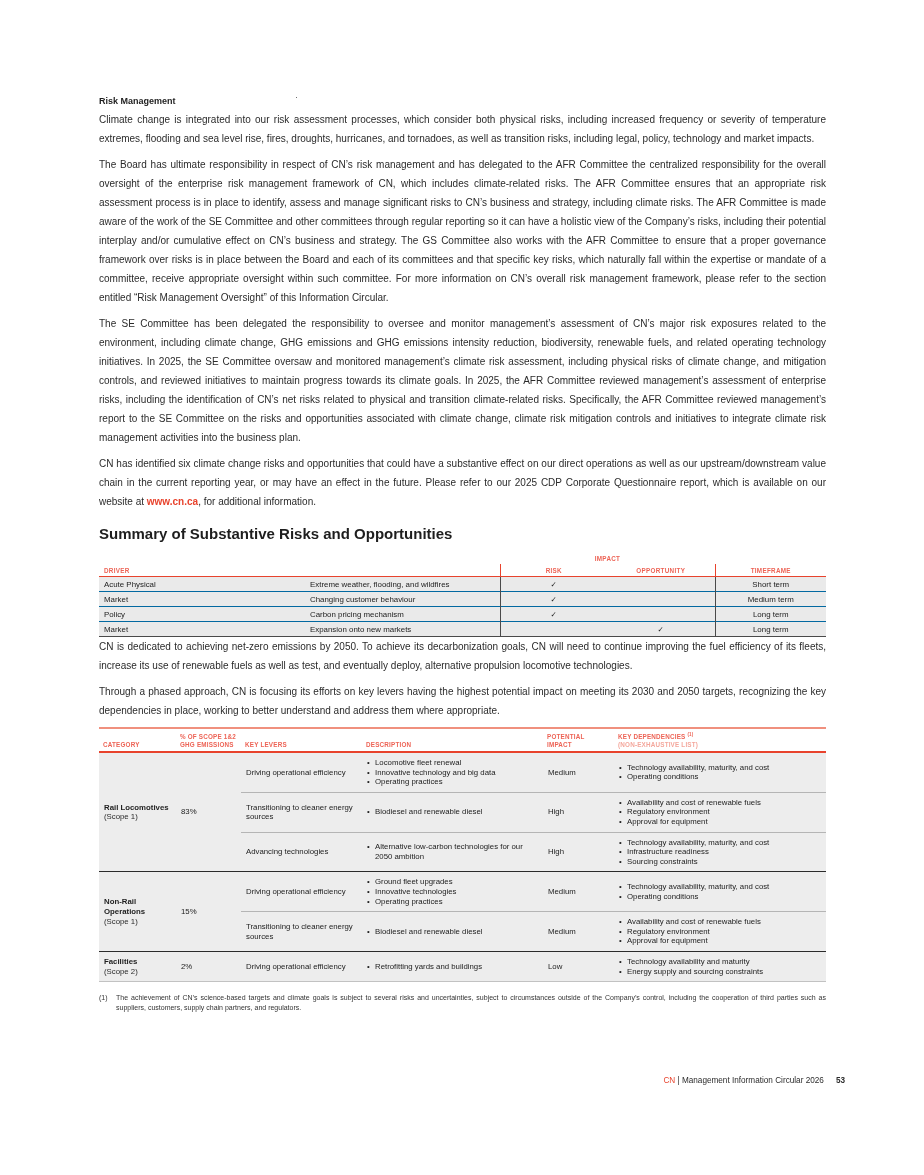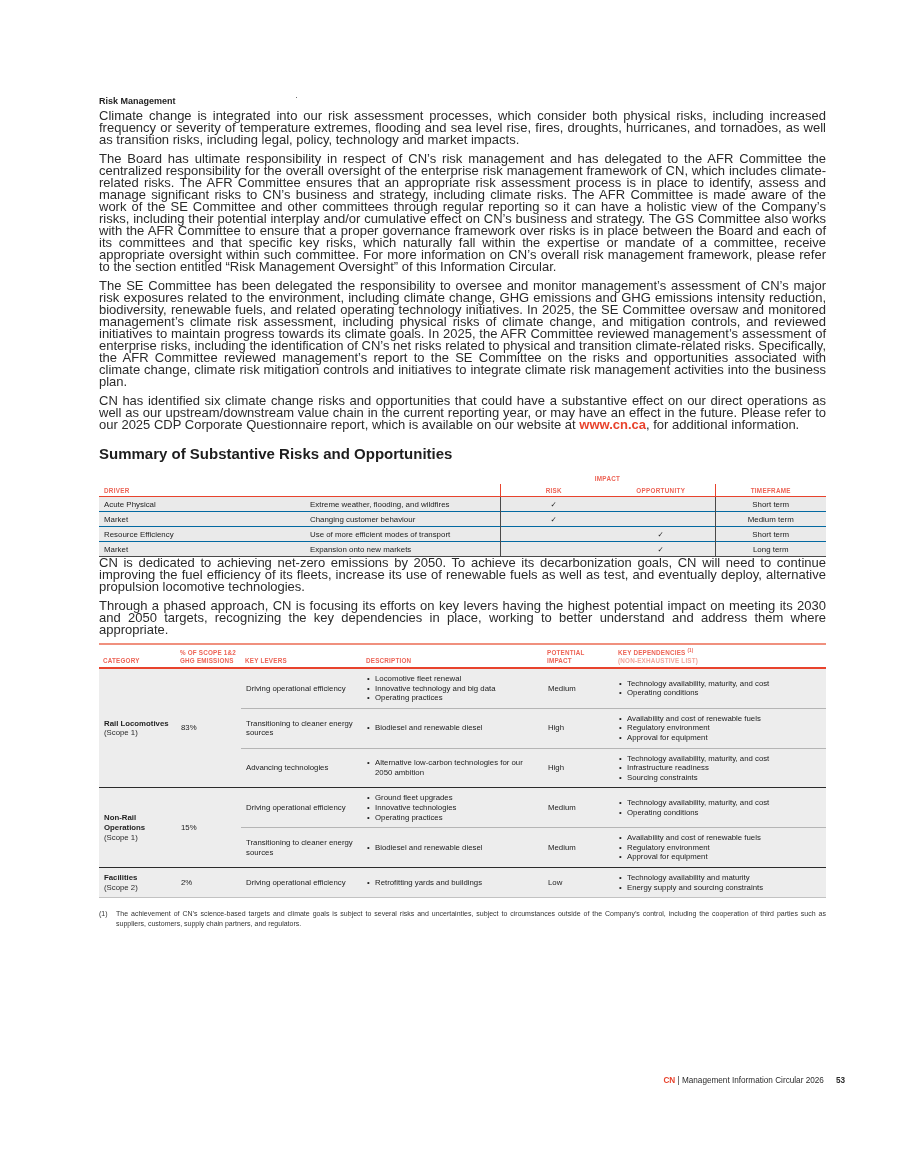--- a/index.html
+++ b/index.html
@@ -3,21 +3,21 @@
 <meta charset="utf-8">
 <style>
   html,body{margin:0;padding:0;background:#ffffff;}
   .page{position:relative;width:924px;height:1175px;background:#fff;overflow:hidden;
         font-family:"Liberation Sans", sans-serif;color:#2a2a2a;}
   .content{position:absolute;left:99px;top:96px;width:727px;}
   .stray-dot{position:absolute;left:295px;top:92px;font-size:9px;color:#555;}
 
   .h-bold{font-size:9px;font-weight:bold;color:#1e1e1e;margin:0 0 4px 0;}
   .sub-bold{font-size:15px;font-weight:bold;color:#1e1e1e;margin:14px 0 6px 0;}
-  p.body{font-size:13px;line-height:12px;text-align:justify;margin:0 0 7px 0;color:#2b2b2b;}
+  p.body{font-size:10px;line-height:19px;text-align:justify;margin:0 0 7px 0;color:#2b2b2b;}
   .link{color:#e8432d;font-weight:bold;text-decoration:none;}
 
   .section-head{font-size:14.6px;font-weight:bold;color:#e8432d;margin:16px 0 7px 0;}
 
   
   table.t1{border-collapse:collapse;table-layout:fixed;width:727px;margin-top:10px;font-size:7.9px;}
   .t1 td{padding:2.5px 5px;}
   .t1 .hrow1 td{border:none;}
   .t1 .impact-h{text-align:center;color:#ed6355;font-weight:bold;font-size:6.3px;letter-spacing:.3px;
       border-left:1px solid #e8432d;border-right:1px solid #e8432d;border-bottom:1px solid #e8432d;}
@@ -49,21 +49,21 @@
   .t2 .bullets div{padding-left:8px;position:relative;}
   .t2 .bullets div::before{content:"•";position:absolute;left:0;top:0;}
 
   
   .footnote{display:flex;margin-top:11px;font-size:7px;line-height:9.4px;color:#333;}
   .footnote .fn-marker{width:17px;flex:none;}
   .footnote .fn-text{flex:1;text-align:justify;}
 
   
   .footer{position:absolute;top:1076px;right:79px;font-size:8.2px;color:#2b2b2b;white-space:nowrap;}
-  .footer .brand{color:#e8432d;font-weight:bold;margin-top:38px;}
+  .footer .brand{color:#e8432d;font-weight:normal;margin-top:38px;}
   .footer .pg{font-weight:bold;margin-left:12px;}
 </style>
 </head>
 <body>
 
 <div class="page">
   <span class="stray-dot">·</span>
 
   <div class="content">
 
@@ -105,25 +105,25 @@
           <td class="c-tf">Short term</td>
         </tr>
         <tr>
           <td>Market</td>
           <td>Changing customer behaviour</td>
           <td class="c-mid check">✓</td>
           <td class="c-opp check"></td>
           <td class="c-tf">Medium term</td>
         </tr>
         <tr>
-          <td>Resource Efficiency</td>
-          <td>Use of more efficient modes of transport</td>
-          <td class="c-mid check"></td>
-          <td class="c-opp check">✓</td>
-          <td class="c-tf">Short term</td>
+          <td>Policy</td>
+          <td>Carbon pricing mechanism</td>
+          <td class="c-mid check">✓</td>
+          <td class="c-opp check"></td>
+          <td class="c-tf">Long term</td>
         </tr>
         <tr>
           <td>Market</td>
           <td>Expansion onto new markets</td>
           <td class="c-mid check"></td>
           <td class="c-opp check">✓</td>
           <td class="c-tf">Long term</td>
         </tr>
       </tbody>
     </table>

